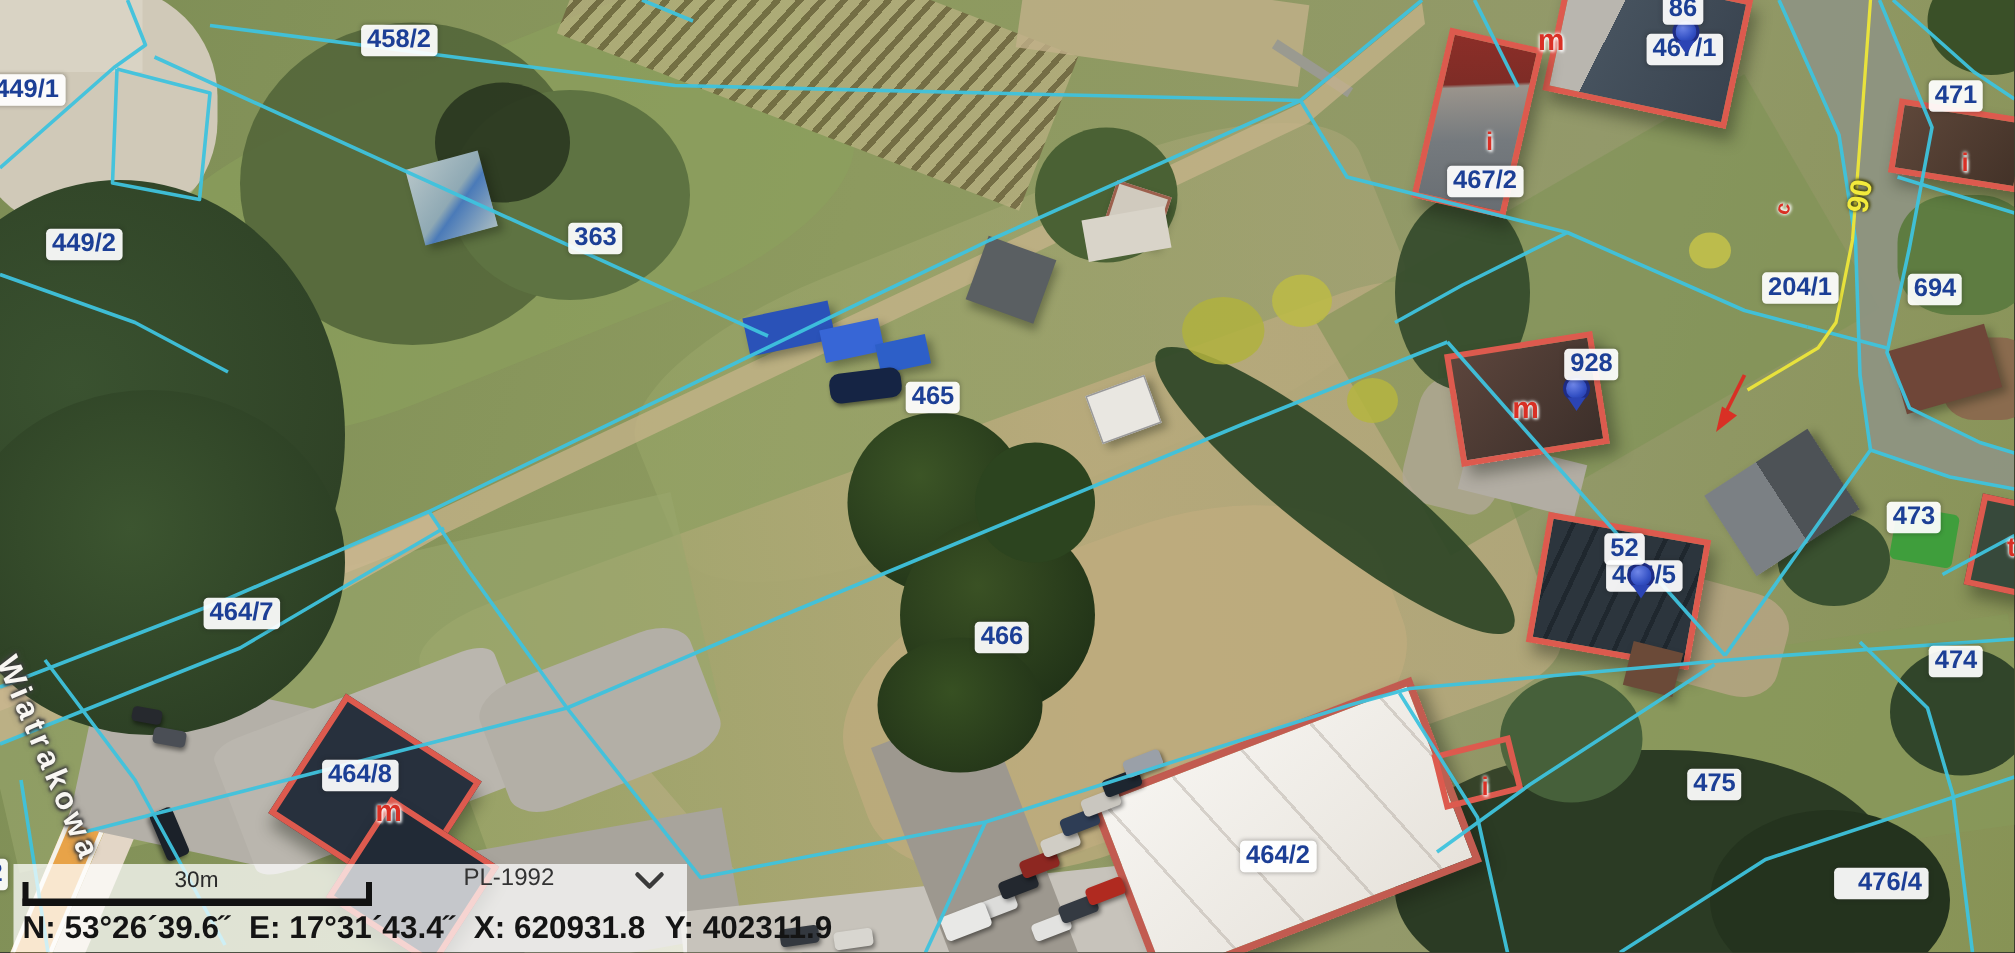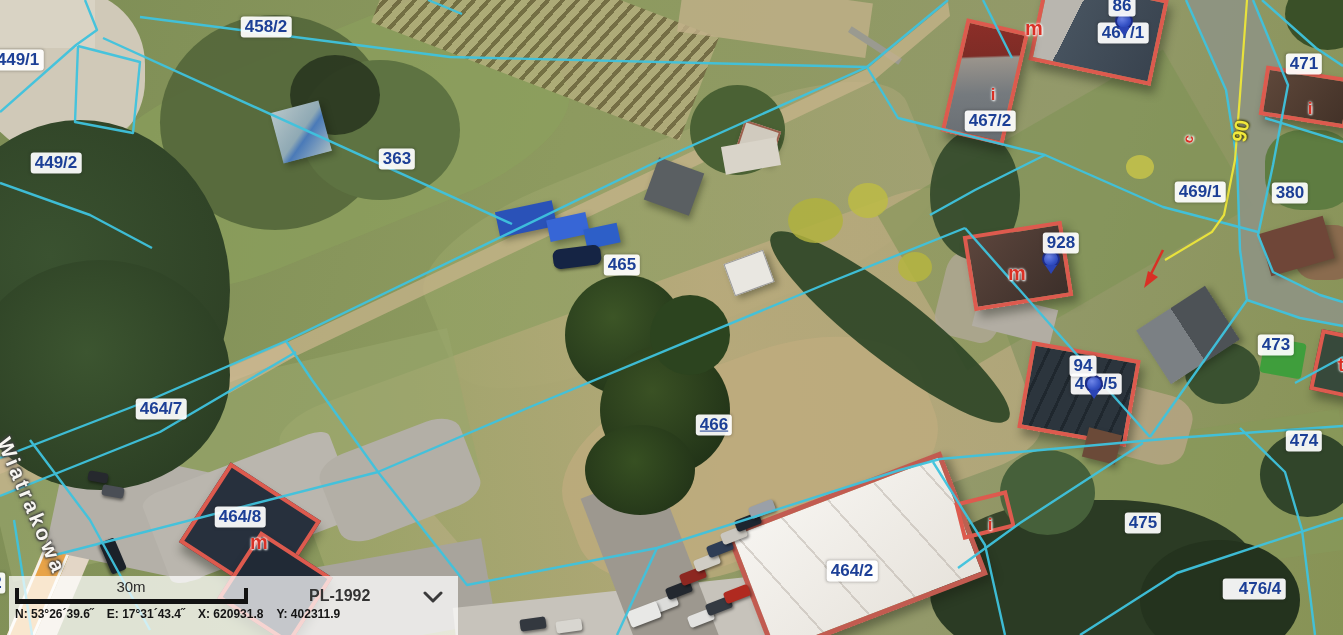--- a/index.html
+++ b/index.html
@@ -28,23 +28,23 @@
     font-weight:bold;font-size:20px;text-shadow:1px 1px 2px #4a4a10,0 0 3px #44441a;z-index:45;}
   #street-label{position:absolute;left:14px;top:434px;transform-origin:0 0;transform:rotate(67deg);
     color:#f8f6f2;font-weight:bold;font-size:21px;letter-spacing:3px;z-index:45;
     text-shadow:1px 1px 2px #3a3a3a,-1px -1px 2px #3a3a3a,0 0 5px #555;}
   #panel{position:absolute;left:9px;top:576px;width:449px;height:59px;
     background:rgba(255,255,255,.74);z-index:60;}
   #scalebar{position:absolute;left:6px;top:12px;width:233px;height:16px;
     border-left:4px solid #121212;border-right:4px solid #121212;border-bottom:5px solid #121212;}
   #scalelabel{position:absolute;left:122px;top:2px;transform:translateX(-50%);
     font-size:15px;color:#2a2a2a;}
-  #crs{position:absolute;left:300px;top:11px;width:140px;height:22px;cursor:pointer;color:#333;font-size:16px;font-weight:bold;}
+  #crs{position:absolute;left:300px;top:1px;width:140px;height:22px;cursor:pointer;color:#333;font-size:16px;}
   #crs .chev{position:absolute;right:6px;top:4px;}
-  #coords{position:absolute;left:6px;top:31px;font-size:12px;font-weight:bold;color:#141414;white-space:nowrap;}
+  #coords{position:absolute;left:6px;top:31px;font-size:21px;font-weight:bold;color:#141414;white-space:nowrap;}
   #coords span{margin-right:13px;}
 </style>
 </head>
 <body>
 
 <div id="stage">
 
   <div class="t" style="left:-20px;top:-10px;width:165px;height:165px;background:#d0c9b8;border-radius:45%;"></div>
   <div class="t" style="left:0;top:0;width:95px;height:48px;background:#d9d3c4;"></div>
   <div class="t" style="left:90px;top:40px;width:480px;height:200px;background:#8ca35c;opacity:.55;border-radius:30%;transform:rotate(-22deg);"></div>
@@ -186,41 +186,41 @@
   </svg>
 
   <div id="street-label">Wiatrakowa</div>
 
   <div id="gen-layer">
       <div class="badge" style="left: 18px; top: 60px;">449/1</div>
       <div class="badge" style="left: 56px; top: 163px;">449/2</div>
       <div class="badge" style="left: 266px; top: 27px;">458/2</div>
       <div class="badge" style="left: 397px; top: 159px;">363</div>
       <div class="badge" style="left: 622px; top: 265px;">465</div>
-      <div class="badge" style="left: 714px; top: 425px; text-decoration: underline;">466</div>
+      <div class="badge" style="left: 668px; top: 425px;">466</div>
       <div class="badge" style="left: 161px; top: 409px;">464/7</div>
       <div class="badge" style="left: 240px; top: 517px;">464/8</div>
       <div class="badge" style="left: 852px; top: 571px;">464/2</div>
       <div class="badge" style="left: 1096px; top: 384px;">464/5</div>
       <div class="badge" style="left: 1123px; top: 33px;">467/1</div>
       <div class="badge" style="left: 990px; top: 121px;">467/2</div>
-      <div class="badge" style="left: 1200px; top: 192px;">469/1</div>
+      <div class="badge" style="left: 1200px; top: 192px;">204/1</div>
       <div class="badge" style="left: 1304px; top: 64px;">471</div>
-      <div class="badge" style="left: 1290px; top: 193px;">380</div>
+      <div class="badge" style="left: 1290px; top: 193px;">694</div>
       <div class="badge" style="left: 1276px; top: 345px;">473</div>
       <div class="badge" style="left: 1304px; top: 441px;">474</div>
       <div class="badge" style="left: 1143px; top: 523px;">475</div>
       <div class="badge" style="left: 1254px; top: 589px; padding-left: 16px;">476/4</div>
       <div class="badge" style="left: -3px; top: 583px;">2</div>
       <div class="pin" style="left: 1124px; top: 21px;"></div>
       <div class="badge addr" style="left: 1122px; top: 6px;">86</div>
       <div class="pin" style="left: 1051px; top: 259px;"></div>
       <div class="badge addr" style="left: 1049px; top: 243px; margin-left: 12px;">928</div>
       <div class="pin" style="left: 1094px; top: 384px;"></div>
-      <div class="badge addr" style="left: 1083px; top: 366px;">94</div>
+      <div class="badge addr" style="left: 1083px; top: 366px;">52</div>
       <div class="rmark" style="left: 1034px; top: 28px; font-size: 20px; transform: translate(-50%, -50%) rotate(0deg);">m</div>
       <div class="rmark" style="left: 993px; top: 95px; font-size: 17px; transform: translate(-50%, -50%) rotate(0deg);">i</div>
       <div class="rmark" style="left: 1310px; top: 109px; font-size: 17px; transform: translate(-50%, -50%) rotate(0deg);">i</div>
       <div class="rmark" style="left: 1017px; top: 273px; font-size: 20px; transform: translate(-50%, -50%) rotate(0deg);">m</div>
       <div class="rmark" style="left: 259px; top: 542px; font-size: 20px; transform: translate(-50%, -50%) rotate(0deg);">m</div>
       <div class="rmark" style="left: 990px; top: 525px; font-size: 17px; transform: translate(-50%, -50%) rotate(0deg);">i</div>
       <div class="rmark" style="left: 1341px; top: 365px; font-size: 18px; transform: translate(-50%, -50%) rotate(0deg);">t</div>
       <div class="rmark" style="left: 1188px; top: 139px; font-size: 14px; transform: translate(-50%, -50%) rotate(-75deg);">c</div>
       <div class="roadnum" style="left: 1241px; top: 131px;">90</div>
     </div>

